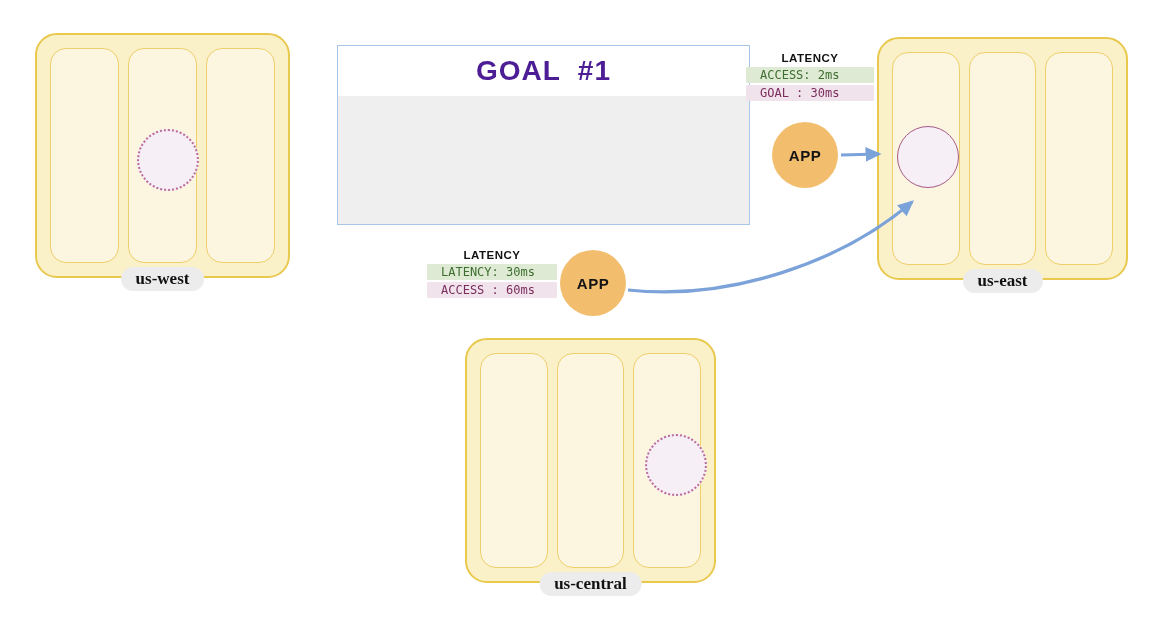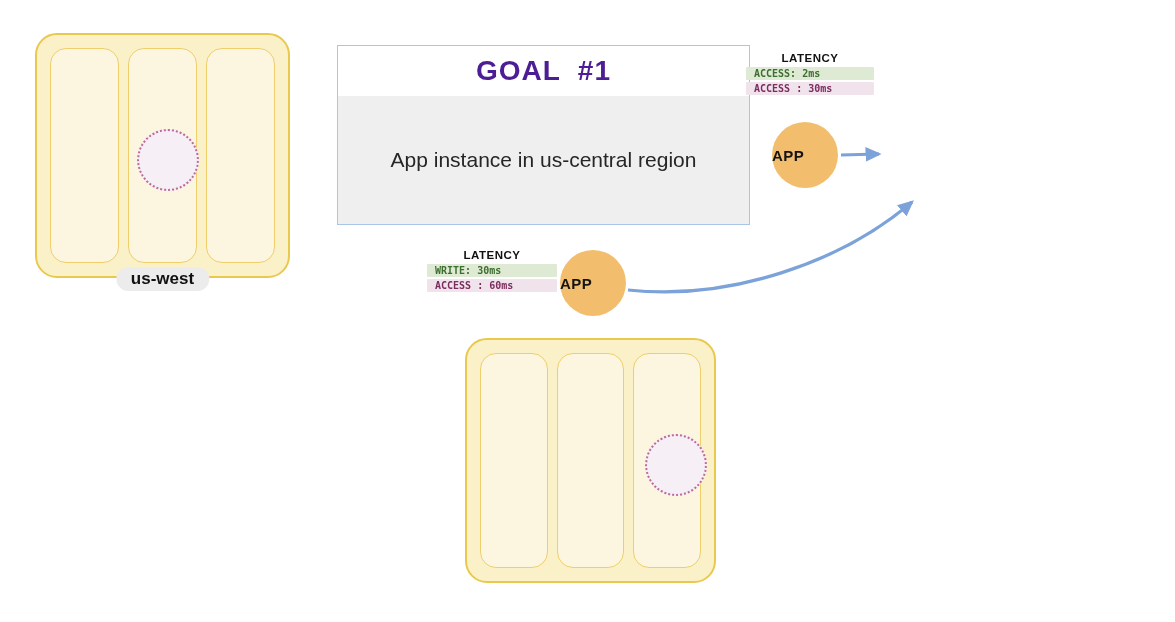--- a/index.html
+++ b/index.html
@@ -30,21 +30,21 @@
     border-radius: 16px;
   }
   .region-label {
     position: absolute;
     left: 50%;
     bottom: -15px;
     transform: translateX(-50%);
     background: #ececec;
     border-radius: 15px;
     padding: 2px 15px;
-    font-family: Liberation Sans, sans-serif;
+    font-family: Liberation Serif, serif;
     font-weight: bold;
     font-size: 17px;
     color: #111111;
     white-space: nowrap;
   }
 
   
   .node {
     position: absolute;
     width: 62px;
@@ -105,39 +105,39 @@
   .latency-heading {
     font-family: "Liberation Sans", sans-serif;
     font-size: 11.5px;
     font-weight: bold;
     color: #111111;
     text-align: center;
     letter-spacing: 0.5px;
     margin-bottom: 1px;
   }
   .latency-badge {
-    font-size: 10px;
-    font-weight: bold;
-    padding: 1px 8px;
+    font-size: 12px;
+    font-weight: normal;
+    padding: 1px 14px;
     white-space: pre;
     border-radius: 1px;
   }
   .latency-badge.access { background: #dfead4; color: #3c6e2f; }
   .latency-badge.write  { background: #f1e3ec; color: #7b2d5e; }
 
   
   .app-circle {
     position: absolute;
     width: 66px;
     height: 66px;
     border-radius: 50%;
     background: #f2be6e;
     display: flex;
     align-items: center;
-    justify-content: flex-start;
+    justify-content: center;
     font-size: 15px;
     font-weight: bold;
     letter-spacing: 0.5px;
     color: #141414;
   }
 
   
   .arrow-layer {
     position: absolute;
     left: 0; top: 0;
@@ -151,47 +151,54 @@
 <div class="canvas">
 
   <div class="region" style="left:35px; top:33px; width:255px; height:245px;">
     <div class="zone"></div>
     <div class="zone"></div>
     <div class="zone"></div>
     <div class="node dotted" style="left:100px; top:94px;"></div>
     <div class="region-label">us-west</div>
   </div>
 
+  <div class="region" style="left:877px; top:37px; width:251px; height:243px;">
+    <div class="zone"></div>
+    <div class="zone"></div>
+    <div class="zone"></div>
+    <div class="node solid" style="left:18px; top:87px;"></div>
+    <div class="region-label">us-east</div>
+  </div>
 
   <div class="region" style="left:465px; top:338px; width:251px; height:245px;">
     <div class="zone"></div>
     <div class="zone"></div>
     <div class="zone"></div>
     <div class="node dotted" style="left:178px; top:94px;"></div>
+    <div class="region-label">us-central</div>
   </div>
 
   <div class="goal-box">
     <div class="goal-header">
       <span class="goal-title-main">GOAL</span>
       <span class="goal-title-tag">#1</span>
     </div>
     <div class="goal-body">
-      <div>App instance in us-central region</div>
     </div>
   </div>
 
   <div class="latency" style="left:746px; top:52px; width:128px;">
     <div class="latency-heading">LATENCY</div>
     <div class="latency-badge access">ACCESS: 2ms</div>
-    <div class="latency-badge write">ACCESS : 30ms</div>
+    <div class="latency-badge write">GOAL : 30ms</div>
   </div>
 
   <div class="latency" style="left:427px; top:249px; width:130px;">
     <div class="latency-heading">LATENCY</div>
-    <div class="latency-badge access">WRITE: 30ms</div>
+    <div class="latency-badge access">LATENCY: 30ms</div>
     <div class="latency-badge write">ACCESS : 60ms</div>
   </div>
 
   <div class="app-circle" style="left:772px; top:122px;">
     <span>APP</span>
   </div>
 
   <div class="app-circle" style="left:560px; top:250px;">
     <span>APP</span>
   </div>

